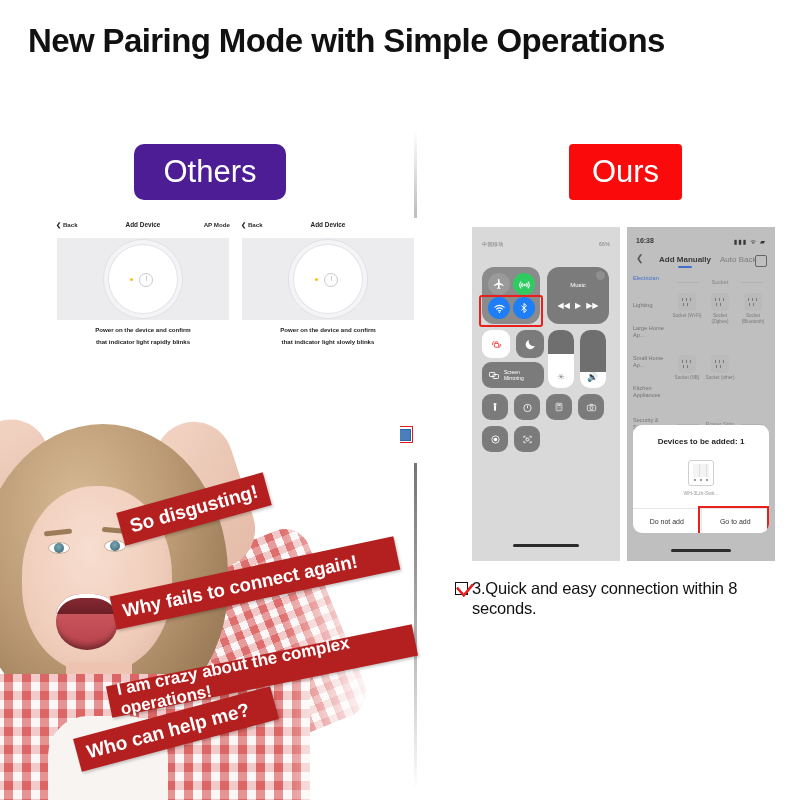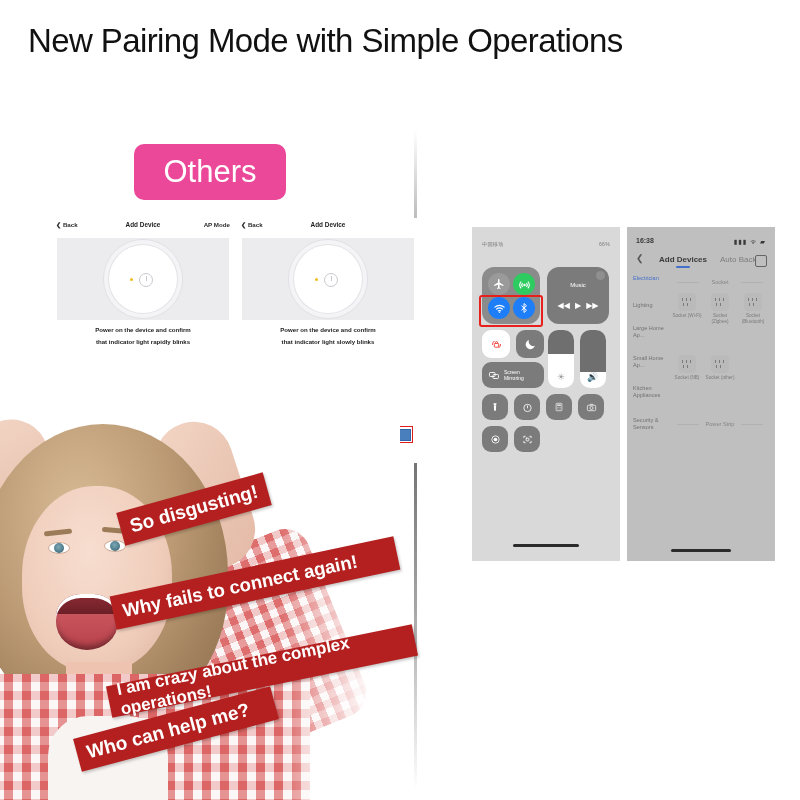--- a/index.html
+++ b/index.html
@@ -9,26 +9,26 @@
     font-family:"Liberation Sans", sans-serif;
     color:#111;
     overflow:hidden;
     position:relative;
   }
   .stage{position:relative;width:800px;height:800px;overflow:hidden;}
 
   
   .hdr{position:absolute;left:28px;top:14px;width:760px;}
   .hdr .line1{font-size:34px;font-weight:bold;letter-spacing:-0.5px;line-height:1.15;}
-  .hdr .line2{font-size:33px;font-weight:400;letter-spacing:-0.6px;line-height:1.3;margin-top:6px;white-space:nowrap;}
+  .hdr .line2{font-size:33px;font-weight:700;letter-spacing:-0.6px;line-height:1.3;margin-top:6px;white-space:nowrap;}
 
   
   .badge{position:absolute;display:flex;align-items:center;justify-content:center;
          color:#fff;font-size:31px;letter-spacing:0px;}
-  .badge-others{left:134px;top:144px;width:152px;height:56px;background:#ec4899;border-radius:10px;}
+  .badge-others{left:134px;top:144px;width:152px;height:56px;background:#4c1d95;border-radius:10px;}
   .badge-ours{left:569px;top:144px;width:113px;height:56px;background:#fa0a0a;border-radius:4px;}
 
   
   .divider{position:absolute;left:414px;top:130px;width:3px;height:660px;
     background:linear-gradient(to bottom,
       rgba(255,255,255,0) 0%,
       rgba(120,120,120,.45) 12%,
       rgba(70,70,70,.85) 42%,
       rgba(90,90,90,.55) 72%,
       rgba(255,255,255,0) 100%);
@@ -197,20 +197,23 @@
 
 <div class="stage">
 
   <div class="hdr">
     <div class="line2">New Pairing Mode with Simple Operations</div>
   </div>
 
   <div class="badge badge-others">
     <span>Others</span>
   </div>
+  <div class="badge badge-ours">
+    <span>Ours</span>
+  </div>
 
   <div class="divider"></div>
 
   <div class="left-shots">
 
     <div class="shot a">
       <div class="navbar">
         <div class="nav-back">❮ Back</div>
         <div class="nav-title">Add Device</div>
         <div class="nav-right">AP Mode</div>
@@ -408,21 +411,21 @@
     <div class="cc-home"></div>
   </div>
 
   <div class="rphone app">
     <div class="app-status">
       <span class="t">16:38</span>
       <span class="i">▮▮▮ ᯤ ▰</span>
     </div>
     <div class="app-nav">
       <span class="back">❮</span>
-      <span class="t1">Add Devices</span>
+      <span class="t1">Add Manually</span>
       <span class="t2">Auto Back</span>
       <span class="scan"></span>
     </div>
 
     <div class="app-sidebar">
       <div class="app-cat sel" style="top:0px;">Electrician</div>
       <div class="app-cat" style="top:27px;">Lighting</div>
       <div class="app-cat" style="top:50px;">Large Home Ap...</div>
       <div class="app-cat" style="top:80px;">Small Home Ap...</div>
       <div class="app-cat" style="top:110px;">Kitchen Appliances</div>
@@ -450,19 +453,33 @@
         <div class="lb">Socket (NB)</div>
       </div>
       <div class="gitem" style="left:35px;top:80px;">
         <div class="ic"></div>
         <div class="lb">Socket (other)</div>
       </div>
     </div>
 
     <div class="app-dim"></div>
 
+    <div class="modal">
+      <div class="mtitle">Devices to be added: 1</div>
+      <div class="dev"></div>
+      <div class="dname">WH-3Ltb-Swit...</div>
+      <div class="mbar">
+        <div class="mbtn">Do not add</div>
+        <div class="mbtn">Go to add</div>
+        <div class="mhl"></div>
+      </div>
+    </div>
     <div class="app-home"></div>
   </div>
 
   <div class="bullets">
+    <div class="bullet">
+      <span class="cbox"></span>
+      <span class="btext">3.Quick and easy connection within 8 seconds.</span>
+    </div>
   </div>
 
 </div>
 
 </body></html>

